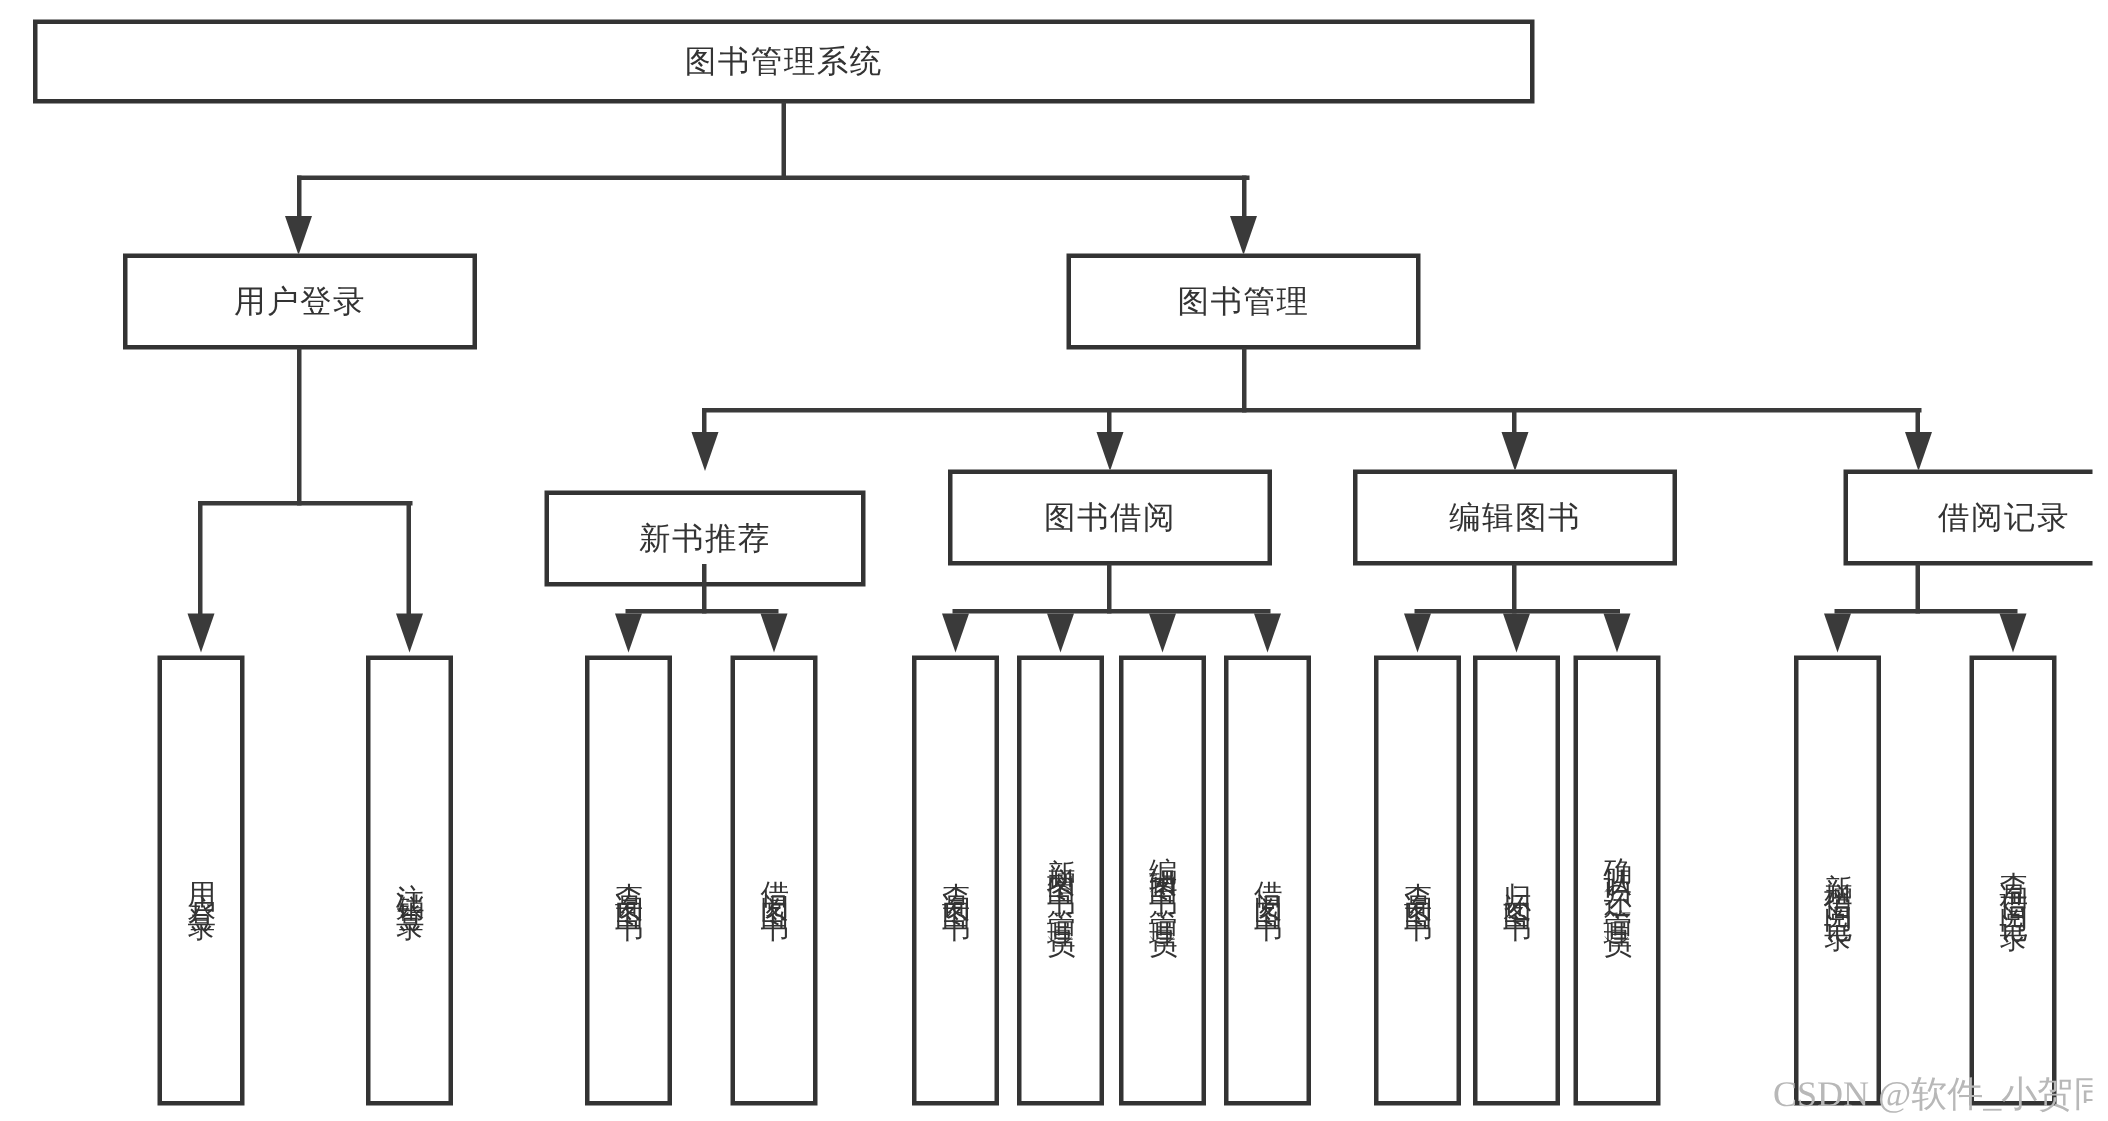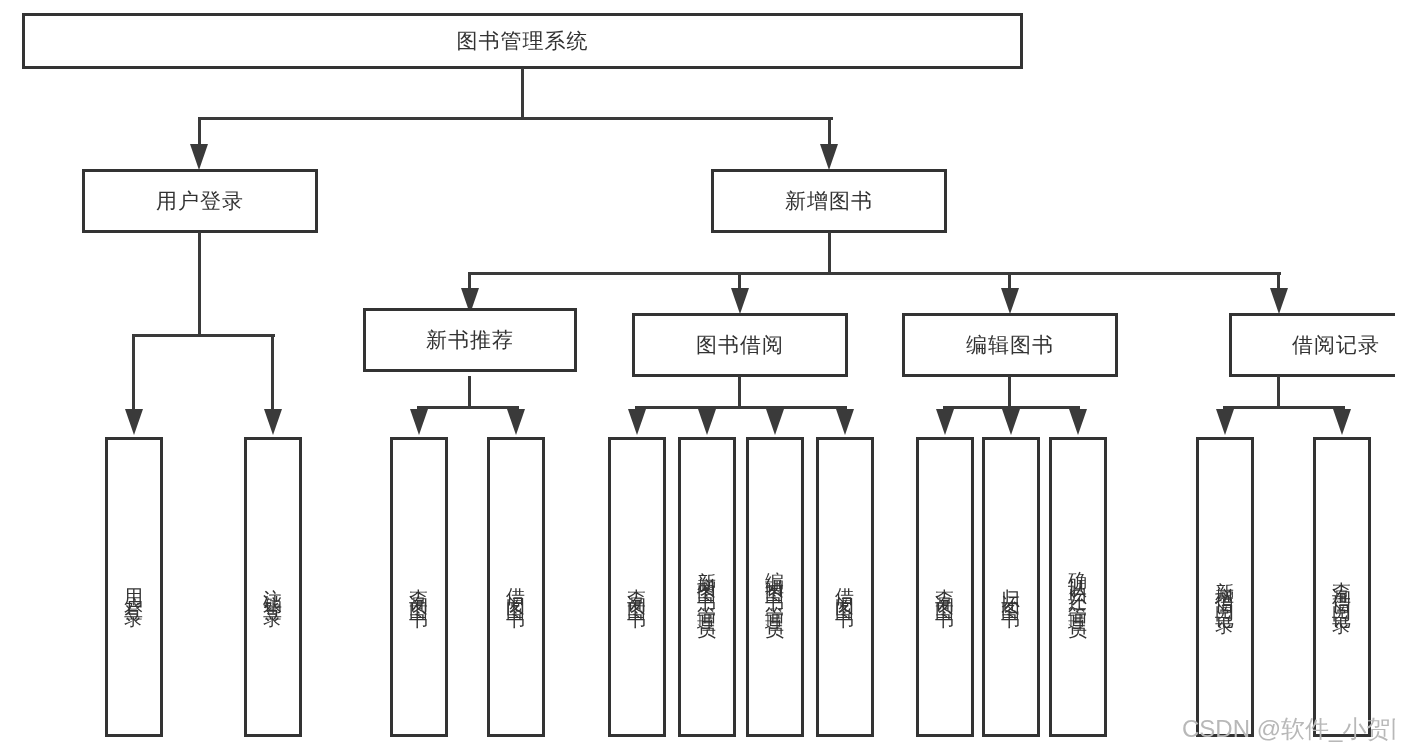--- a/index.html
+++ b/index.html
@@ -1,21 +1,21 @@
 <!DOCTYPE html>
 <html><head>
 <meta charset="utf-8">
 <style>
   html,body{margin:0;padding:0;background:#fff;}
   #stage{
     position:relative;
     width:1395px;height:747px;
     background:#ffffff;
     overflow:hidden;
-    font-family:Liberation Sans, sans-serif;
+    font-family:Liberation Serif, serif;
     text-align:center;
   }
   .box{
     position:absolute;
     box-sizing:border-box;
     border:3px solid #333333;
     background:#ffffff;
     display:flex;
     align-items:center;
     justify-content:center;
@@ -66,41 +66,41 @@
   <div class="box" style="left:22px;top:13px;width:1001px;height:56px">图书管理系统</div>
 
   <div class="vline" style="left:521px;top:68px;height:51px"></div>
   <div class="hline" style="left:198px;top:117px;width:635px"></div>
   <div class="vline" style="left:198px;top:117px;height:29px"></div>
   <div class="arrow" style="left:190px;top:144px"></div>
   <div class="vline" style="left:828px;top:117px;height:29px"></div>
   <div class="arrow" style="left:820px;top:144px"></div>
 
   <div class="box" style="left:82px;top:169px;width:236px;height:64px">用户登录</div>
-  <div class="box" style="left:711px;top:169px;width:236px;height:64px">新增图书</div>
+  <div class="box" style="left:711px;top:169px;width:236px;height:64px">图书管理</div>
 
   <div class="vline" style="left:198px;top:232px;height:105px"></div>
   <div class="hline" style="left:132px;top:334px;width:143px"></div>
   <div class="vline" style="left:132px;top:334px;height:76px"></div>
   <div class="arrow" style="left:125px;top:409px"></div>
   <div class="vline" style="left:271px;top:334px;height:76px"></div>
   <div class="arrow" style="left:264px;top:409px"></div>
 
   <div class="vline" style="left:828px;top:232px;height:43px"></div>
   <div class="hline" style="left:468px;top:272px;width:813px"></div>
   <div class="vline" style="left:468px;top:272px;height:18px"></div>
   <div class="arrow" style="left:461px;top:288px"></div>
   <div class="vline" style="left:738px;top:272px;height:18px"></div>
   <div class="arrow" style="left:731px;top:288px"></div>
   <div class="vline" style="left:1008px;top:272px;height:18px"></div>
   <div class="arrow" style="left:1001px;top:288px"></div>
   <div class="vline" style="left:1277px;top:272px;height:18px"></div>
   <div class="arrow" style="left:1270px;top:288px"></div>
 
-  <div class="box" style="left:363px;top:308px;width:214px;height:64px">新书推荐</div>
+  <div class="box" style="left:363px;top:327px;width:214px;height:64px">新书推荐</div>
   <div class="box" style="left:632px;top:313px;width:216px;height:64px">图书借阅</div>
   <div class="box" style="left:902px;top:313px;width:216px;height:64px">编辑图书</div>
   <div class="box" style="left:1229px;top:313px;width:214px;height:64px">借阅记录</div>
 
   <div class="vline" style="left:468px;top:376px;height:33px"></div>
   <div class="hline" style="left:417px;top:406px;width:102px"></div>
   <div class="arrow" style="left:410px;top:409px"></div>
   <div class="arrow" style="left:507px;top:409px"></div>
 
   <div class="vline" style="left:738px;top:376px;height:33px"></div>

